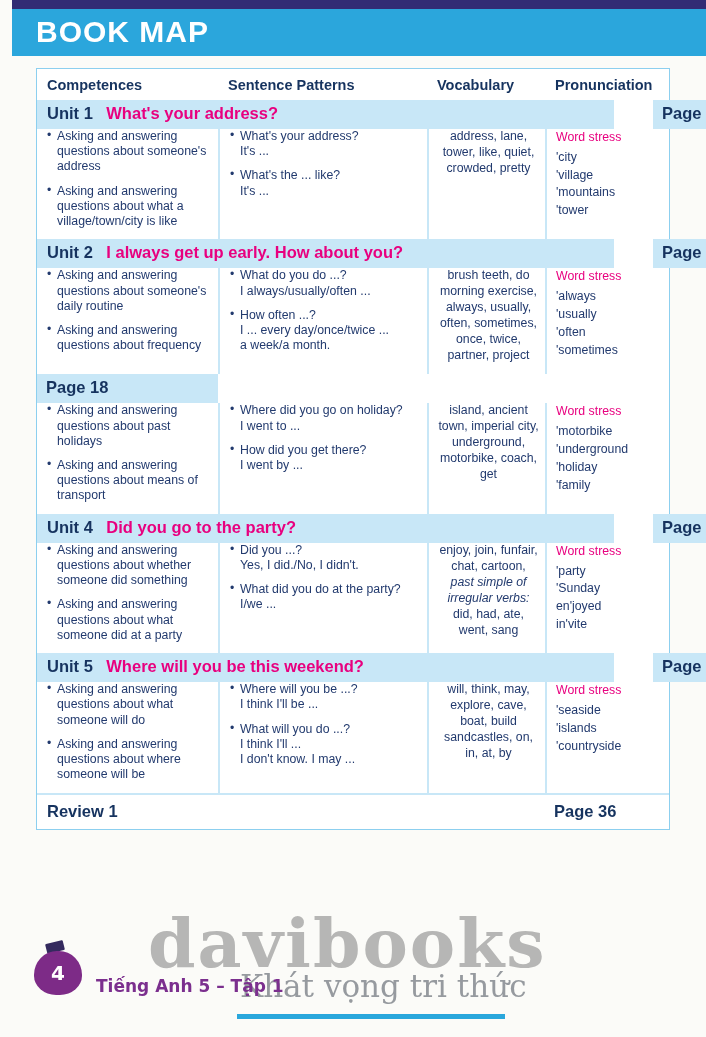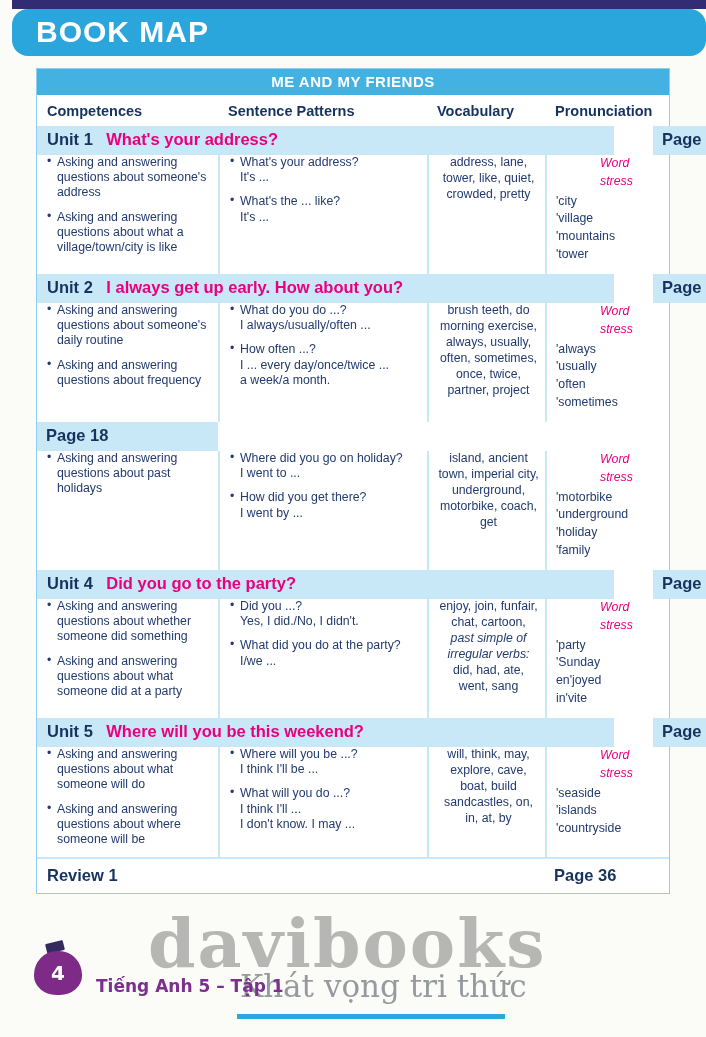--- a/index.html
+++ b/index.html
@@ -6,21 +6,21 @@
   html,body { width:706px; height:1037px; }
   body {
     background:#efefec;
     font-family:"Liberation Sans", sans-serif;
     position:relative; overflow:hidden;
   }
   .page { position:absolute; inset:0; background:#fbfbf8; }
 
   
   .top-strip { position:absolute; top:0; left:12px; right:0; height:9px; background:#322c74; }
-  .banner { position:absolute; top:9px; left:12px; right:0; height:47px; background:#2ba6dc;border-radius:16px; }
+  .banner { position:absolute; top:9px; left:12px; right:0; height:47px; background:#2ba6dc; }
   .banner-title {
     position:absolute; left:24px; top:6px;
     color:#ffffff; font-size:30px; font-weight:bold; letter-spacing:1px;
   }
 
   
   .bookmap-table {
     position:absolute; top:68px; left:36px; width:634px;
     background:#ffffff; border:1px solid #8ccfef;
   }
@@ -48,21 +48,21 @@
   .unit-body { display:grid; grid-template-columns:181px 209px 118px 124px; background:#ffffff; }
   .cell { border-left:2px solid #c8e7f7; padding:0 6px 10px 9px; color:#223a6e; font-size:12.3px; line-height:1.24; }
   .cell:first-child { border-left:none; }
   .cell ul { list-style:none; }
   .cell li { position:relative; padding-left:11px; margin-bottom:9px; white-space:pre-line; }
   .cell li:last-child { margin-bottom:0; }
   .cell li::before { content:"•"; position:absolute; left:1px; top:-1px; color:#223a6e; }
   .vocab { line-height:1.3;text-align:center; }
   .vocab .ital { font-style:italic; }
   .pron { line-height:1.45; }
-  .pron-label { font-style:italic; color:#e8007f; margin-bottom:2px;margin-left:44px; }
+  .pron-label { color:#e8007f; margin-bottom:2px; }
 
   .review-row { border-top:2px solid #c8e7f7; }
   .review-label { color:#16335f; font-weight:bold; font-size:16.5px; padding:7px 4px 8px 10px; }
   .review-spacer { }
   .review-page { color:#16335f; font-weight:bold; font-size:16.5px; padding:7px 4px 8px 9px; grid-column:4; }
 
   
   .watermark {
     position:absolute; left:148px; top:903px; width:420px;
     font-family:"DejaVu Serif", serif; font-weight:bold;
@@ -100,21 +100,20 @@
 
 <div class="page">
 
   <div class="top-strip"></div>
   <div class="banner">
     <span class="banner-title">BOOK MAP</span>
   </div>
 
   <div class="bookmap-table">
 
-    <div class="table-title">ME AND MY FRIENDS</div>
 
     <div class="col-headers grid4">
       <div class="col-h">Competences</div>
       <div class="col-h">Sentence Patterns</div>
       <div class="col-h">Vocabulary</div>
       <div class="col-h">Pronunciation</div>
     </div>
 
     <section>
       <div class="unit-band">
@@ -186,20 +185,21 @@
     </section>
 
     <section>
       <div class="unit-band">
         <div class="band-page">Page 18</div>
       </div>
       <div class="unit-body">
         <div class="cell">
           <ul>
             <li>Asking and answering questions about past holidays</li>
+            <li>Asking and answering questions about means of transport</li>
           </ul>
         </div>
         <div class="cell">
           <ul>
             <li>Where did you go on holiday?
 I went to ...</li>
             <li>How did you get there?
 I went by ...</li>
           </ul>
         </div>

